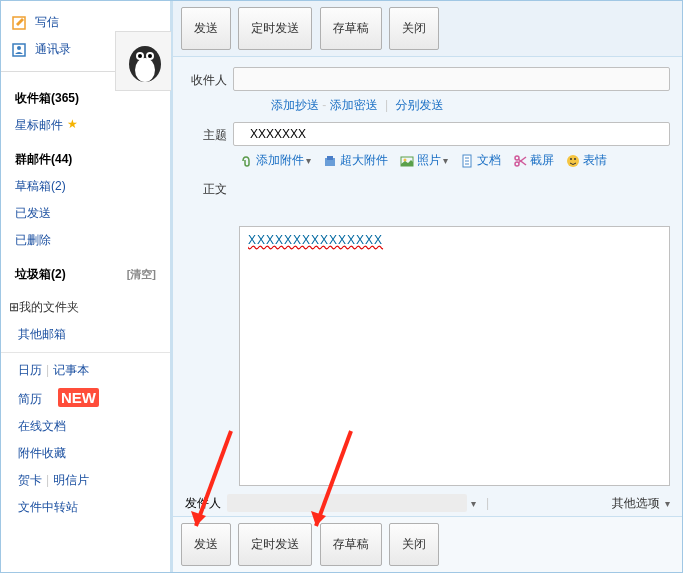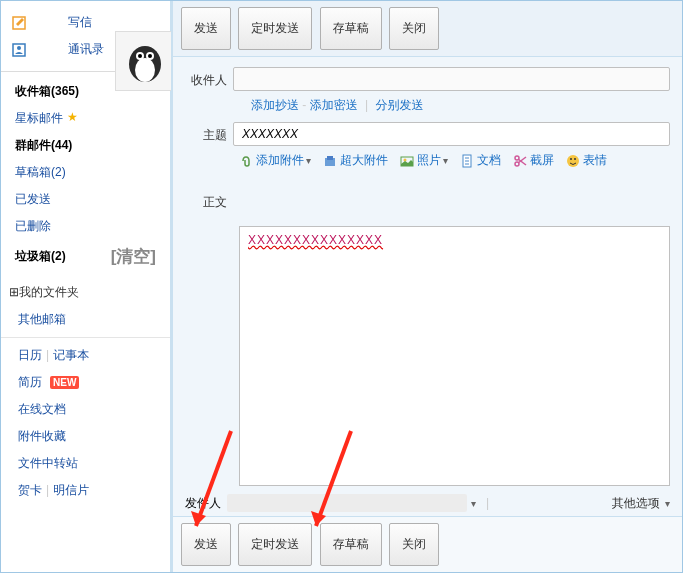--- a/index.html
+++ b/index.html
@@ -1,50 +1,50 @@
 <!DOCTYPE html>
 <html><head>
   <meta charset="utf-8">
   <style>
     * { margin: 0; padding: 0; box-sizing: border-box; font-family: "Microsoft YaHei", Arial, sans-serif; font-size: 12px; }
     body { background: #fff; width: 683px; height: 573px; overflow: hidden; }
     .container { display: flex; width: 100%; height: 100%; border: 1px solid #a0c7e4; }
     .sidebar { width: 170px; min-width: 170px; background: #fff; border-right: 1px solid #c9e0f0; display: flex; flex-direction: column; }
     .sidebar-top { padding: 8px 10px; border-bottom: 1px solid #dcdcdc; position: relative; }
-    .top-item { display: flex; align-items: center; padding: 5px 0; color: #1a4fa0; cursor: pointer; gap: 33px; }
+    .top-item { display: flex; align-items: center; padding: 5px 0; color: #1a4fa0; cursor: pointer; }
     .top-item .icon { margin-right: 8px; display: inline-flex; }
     .penguin { position: absolute; right: -5px; top: 30px; width: 60px; height: 60px; border: 1px solid #ddd; background: #f5f5f5; display: flex; align-items: center; justify-content: center; overflow: hidden; }
     .nav-section { padding: 6px 0; }
     .nav-item { padding: 5px 14px; color: #1a4fa0; cursor: pointer; display: flex; align-items: center; justify-content: space-between; }
-    .nav-item.bold { font-weight: bold; color: #000; }
-    .nav-item .clear { color: #888; font-size: 17px; }
+    .nav-item.bold { font-weight: bold; color: #000; margin-top: 7px; }
+    .nav-item .clear { color: #888; font-size: 11px; }
     .nav-label { display: flex; align-items: flex-start; }
     .star { color: #f5b301; margin-left: 4px; }
     .folder-header { padding: 5px 8px; color: #333; cursor: pointer; }
     .divider { border-top: 1px solid #e5e5e5; margin: 4px 0; }
     .sub-nav { padding: 5px 17px; color: #1a4fa0; cursor: pointer; }
     .pipe { color: #ccc; margin: 0 4px; }
-    .new-badge { background: #ff4d3a; color: #fff; font-size: 10px; padding: 1px 3px; border-radius: 2px; margin-left: 8px; font-weight: bold; }
+    .new-badge { background: #ff4d3a; color: #fff; font-size: 15px; padding: 1px 3px; border-radius: 2px; margin-left: 16px; font-weight: bold; }
     .main { flex: 1; background: #f0f6fb; display: flex; flex-direction: column; border-left: 2px solid #c9e0f0; }
     .toolbar { padding: 6px 8px; background: #eaf2f9; border-bottom: 1px solid #c9e0f0; }
     .btn { display: inline-block; padding: 12px 12px; background: linear-gradient(#fdfdfd, #e9e9e9); border: 1px solid #b0b0b0; border-radius: 2px; color: #333; cursor: pointer; margin-right: 4px; }
     .compose-area { padding: 10px 12px 0 12px; flex: 1; display: flex; flex-direction: column; }
     .field-row { display: flex; align-items: flex-start; margin-bottom: 6px; }
     .field-label { width: 48px; min-width: 48px; text-align: right; color: #333; padding-top: 5px; padding-right: 6px; }
     .field-input { flex: 1; }
     .recipient-box { border: 1px solid #c0c0c0; background: #fafafa; height: 24px; border-radius: 2px; }
-    .recipient-links { margin-left: 66px; margin-bottom: 8px; }
+    .recipient-links { margin-left: 86px; margin-bottom: 8px; }
     .link { color: #1a6fc4; cursor: pointer; }
-    .subject-input { width: 100%; border: 1px solid #c0c0c0; padding: 4px 8px; border-radius: 2px; font-style: italic; }
-    .attach-bar { margin-left: 54px; margin-bottom: 20px; display: flex; align-items: center; flex-wrap: wrap; }
+    .subject-input { width: 100%; border: 1px solid #c0c0c0; padding: 4px 16px; border-radius: 2px; }
+    .attach-bar { margin-left: 54px; margin-bottom: 7px; display: flex; align-items: center; flex-wrap: wrap; }
     .attach-item { display: inline-flex; align-items: center; margin-right: 12px; color: #1a6fc4; cursor: pointer; }
     .attach-item .icon { margin-right: 3px; display: inline-flex; }
     .dropdown-caret { margin-left: 2px; color: #666; font-size: 10px; }
     .body-area { flex: 1; border: 1px solid #c0c0c0; background: #fff; padding: 6px 8px; margin-left: 54px; min-height: 260px; }
-    .body-text { color: #be185d; text-decoration: underline wavy #d00; text-decoration-skip-ink: none; letter-spacing: 1px; }
+    .body-text { color: #0369a1; text-decoration: underline wavy #d00; text-decoration-skip-ink: none; letter-spacing: 1px; }
     .body-row { display: flex; flex: 1; }
     .sender-row { margin-left: 0; padding: 8px 0 4px 0; display: flex; align-items: center; justify-content: space-between; }
     .sender-left { display: flex; align-items: center; }
     .sender-box { width: 240px; height: 18px; background: #ececec; border-radius: 2px; margin-left: 6px; }
     .bottom-toolbar { padding: 6px 8px; border-top: 1px solid #c9e0f0; background: #f5f9fc; }
     .arrow { position: absolute; font-size: 48px; color: #ff2a1a; pointer-events: none; transform: rotate(45deg); font-weight: bold; }
     .main-wrap { position: relative; flex: 1; display: flex; flex-direction: column; }
   </style>
 </head>
 <body>
@@ -115,24 +115,24 @@
     <div class="sub-nav"><span>其他邮箱</span></div>
     <div class="divider"></div>
     <div class="sub-nav">
       <span>日历</span><span class="pipe">|</span><span>记事本</span>
     </div>
     <div class="sub-nav">
       <span>简历</span><span class="new-badge">NEW</span>
     </div>
     <div class="sub-nav"><span>在线文档</span></div>
     <div class="sub-nav"><span>附件收藏</span></div>
-    <div class="sub-nav"><span>文件中转站</span></div>
     <div class="sub-nav">
       <span>贺卡</span><span class="pipe">|</span><span>明信片</span>
     </div>
+    <div class="sub-nav"><span>文件中转站</span></div>
   </div>
 
   <div class="main-wrap">
     <div class="main">
       <div class="toolbar">
         <span class="btn">发送</span>
         <span class="btn">定时发送</span>
         <span class="btn">存草稿</span>
         <span class="btn">关闭</span>
       </div>

